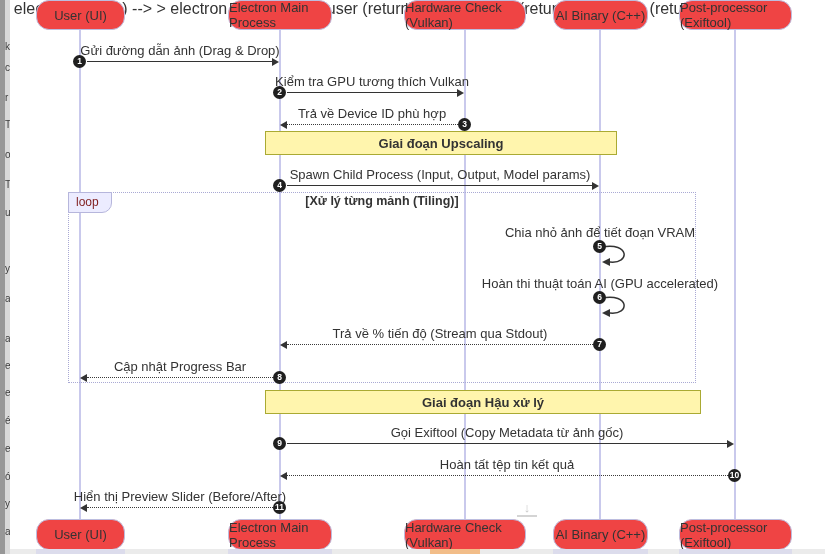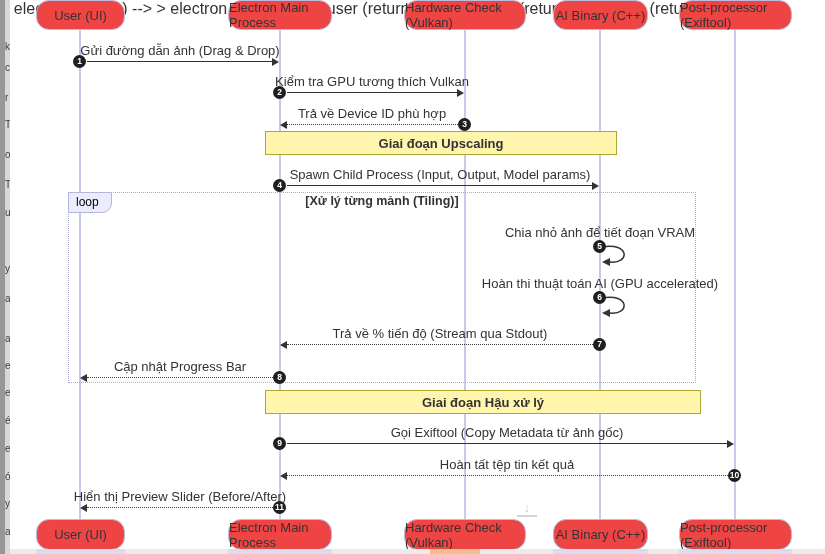--- a/index.html
+++ b/index.html
@@ -10,21 +10,21 @@
   
   .actor{position:absolute;background:#ef4444;border:1px solid #bcbcde;border-radius:13px;
          display:flex;align-items:center;justify-content:center;font-size:13px;color:#333;
          box-sizing:border-box;z-index:6;}
   .actor.top{top:0;height:30px;}
   .actor.bot{top:519px;height:31px;}
   
   .loopbox{position:absolute;left:68px;top:192px;width:628px;height:191px;
            border:1.2px dotted #a9a9d4;box-sizing:border-box;z-index:2;}
   .looplabel{position:absolute;left:-1px;top:-1px;background:#ECECFF;border:1px solid #b6b6dc;
-             border-radius:0 0 10px 0;padding:2px 12px 3px 7px;font-size:12px;color:#000000;}
+             border-radius:0 0 10px 0;padding:2px 12px 3px 7px;font-size:12px;color:#7f1d1d;}
   .loopcond{position:absolute;top:194px;left:382px;transform:translateX(-50%);
             font-size:12.5px;font-weight:700;color:#333;white-space:nowrap;z-index:3;}
   
   .msg-label{position:absolute;transform:translateX(-50%);font-size:13px;color:#333;
              white-space:nowrap;z-index:5;}
   .ln{position:absolute;height:0;z-index:3;}
   .ln.solid{border-top:1.6px solid #333;}
   .ln.dot{border-top:1.6px dotted #3a3a3a;}
   .ah{position:absolute;width:0;height:0;z-index:3;}
   .ah.r{border-top:4px solid transparent;border-bottom:4px solid transparent;border-left:7px solid #333;}

